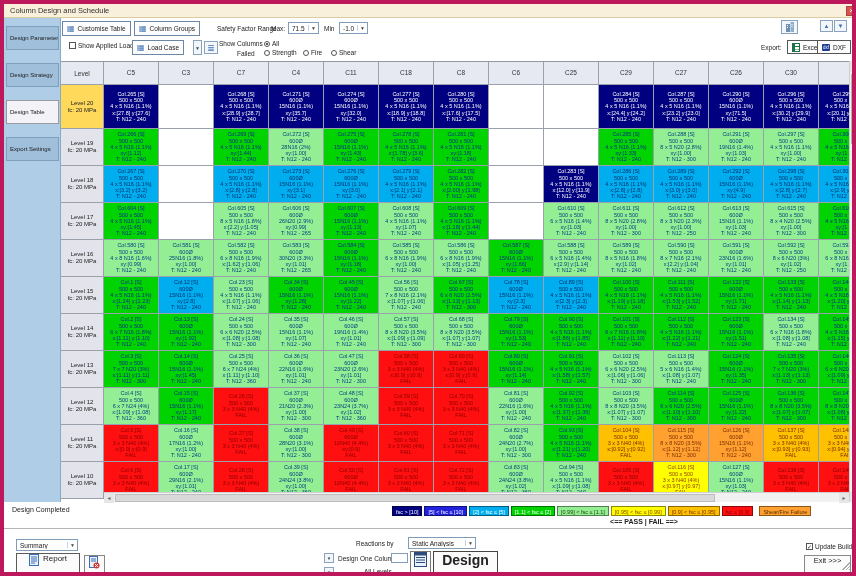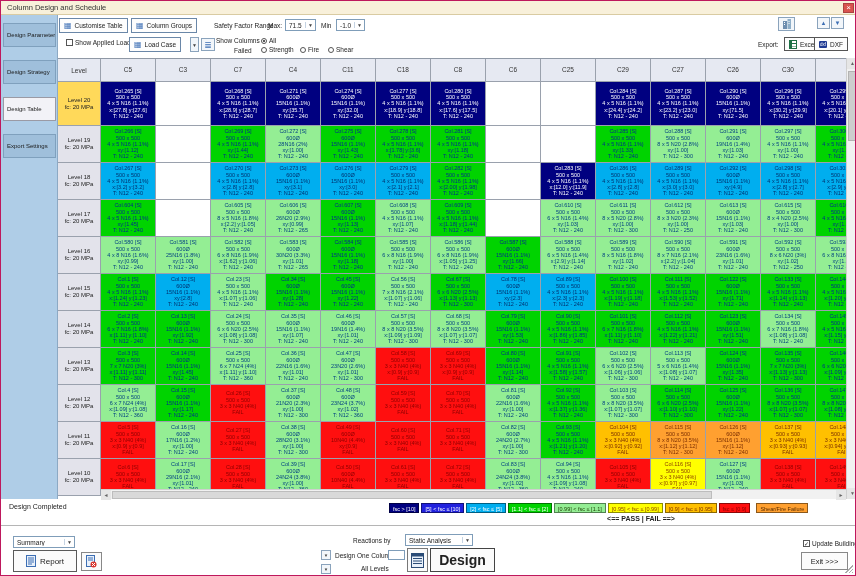--- a/index.html
+++ b/index.html
@@ -1,16 +1,16 @@
 <!DOCTYPE html>
 <html><head>
 <meta charset="utf-8">
 <style>
   html,body{margin:0;padding:0;background:#d6d6d6;font-family:"Liberation Sans","DejaVu Sans",sans-serif;}
-  #win{position:relative;width:856px;height:576px;background:#fff;border:1px solid #be185d;box-sizing:border-box;overflow:hidden;}
+  #win{position:relative;width:856px;height:576px;background:#fff;border:4px solid #be185d;box-sizing:border-box;overflow:hidden;}
   
   .titlebar{position:absolute;left:0;top:0;width:856px;height:14px;background:#F8F0DA;border-bottom:1px solid #d9cba2;box-sizing:border-box;}
   .title{position:absolute;left:6px;top:2px;font-size:7.5px;color:#333;}
   .closebtn{position:absolute;right:3px;top:2px;width:11px;height:10px;background:#D9534F;border:1px solid #A94442;color:#fff;font-size:8px;line-height:8px;text-align:center;box-sizing:border-box;cursor:pointer;}
   
   .sidebar{position:absolute;left:0;top:14px;width:57px;height:484px;background:#AFCDE7;border-right:1px solid #8ca9c4;box-sizing:border-box;}
   .stab{position:absolute;left:2px;width:53px;height:24px;background:#9FBFDB;border:1px solid #7fa0bd;box-sizing:border-box;font-size:6px;color:#1a1a1a;display:flex;align-items:center;padding-left:3px;white-space:nowrap;overflow:hidden;cursor:pointer;}
   .stab.active{background:#F2F2F7;border-color:#9a9aa5;}
   
   .tbtn{position:absolute;height:15px;border:1px solid #6A87A8;background:#FDFDFD;display:flex;align-items:center;gap:3px;padding:0 4px;font-size:6.5px;color:#222;box-sizing:border-box;cursor:pointer;white-space:nowrap;}
@@ -53,21 +53,21 @@
   .hthumb{position:absolute;left:11px;top:1px;width:600px;height:8px;background:#D9D9D9;border:1px solid #bdbdbd;box-sizing:border-box;}
   .harr{position:absolute;top:0;width:10px;height:10px;background:#E6E6E6;color:#666;font-size:5px;line-height:10px;text-align:center;cursor:pointer;}
   
   .status{position:absolute;left:8px;top:502px;font-size:7px;color:#222;}
   .legend{position:absolute;left:388px;top:502px;display:flex;gap:2px;align-items:center;}
   .chip{height:10px;line-height:10px;padding:0 3px;font-size:5.5px;border:1px solid rgba(0,0,0,0.45);box-sizing:border-box;white-space:nowrap;}
   .chip:last-child{margin-left:4px;}
   .passfail{position:absolute;left:540px;top:514px;width:200px;text-align:center;font-size:7px;font-weight:bold;color:#222;}
   
   .footline{position:absolute;left:0;top:524px;width:856px;border-top:1px solid #b5b5b5;}
-  .fbtn{position:absolute;border:1px solid #5a5a5a;background:#FBFBFB;display:flex;align-items:center;justify-content:center;gap:4px;box-sizing:border-box;cursor:pointer;}
+  .fbtn{position:absolute;border:1px solid #5a5a5a;background:#FBFBFB;display:flex;align-items:flex-start;justify-content:center;gap:4px;box-sizing:border-box;cursor:pointer;}
   .input{position:absolute;border:1px solid #7f9db9;background:#fff;box-sizing:border-box;}
   .grip{position:absolute;right:2px;bottom:2px;width:8px;height:8px;background:
     linear-gradient(135deg,transparent 50%,#aaa 50%,#aaa 60%,transparent 60%,transparent 70%,#aaa 70%,#aaa 80%,transparent 80%,transparent 90%,#aaa 90%);}
 </style>
 </head>
 <body>
 
 <div id="win">
 
   <div class="titlebar">

